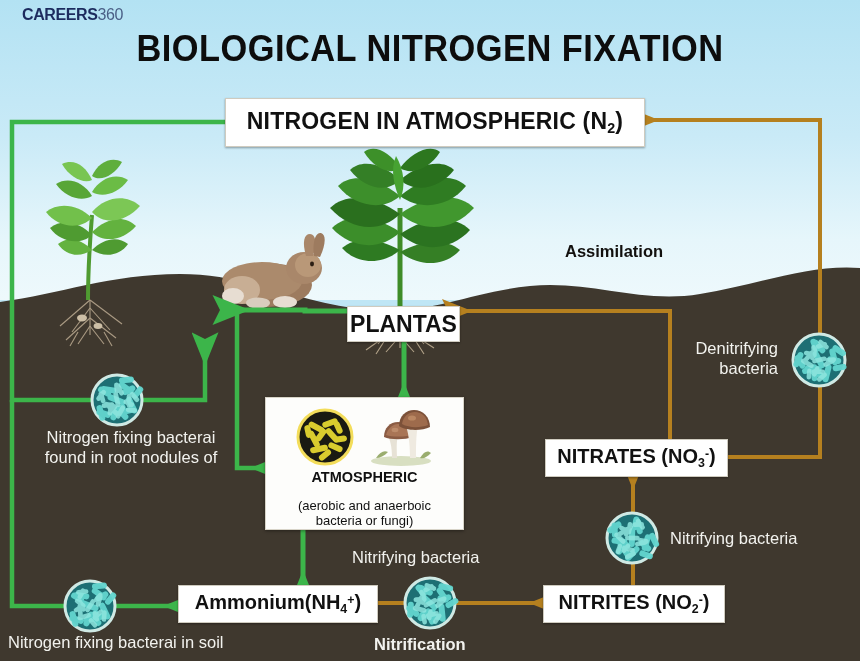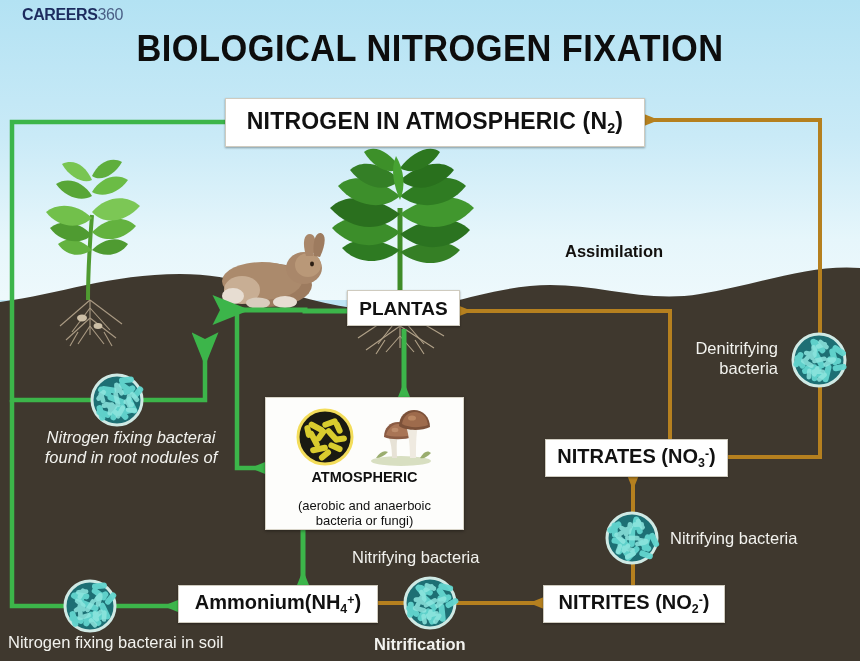--- a/index.html
+++ b/index.html
@@ -38,40 +38,40 @@
     position:absolute;background:#ffffff;border:1px solid #cfcbbf;
     box-shadow:0 1px 2px rgba(0,0,0,.35);
     display:flex;align-items:center;justify-content:center;
     color:#111;font-weight:bold;line-height:1;
     text-align:center;
   }
   .box sub{font-size:.62em;vertical-align:-0.30em;}
   .box sup{font-size:.62em;vertical-align:0.42em;}
 
   #atmos{left:225px;top:98px;width:418px;height:47px;font-size:23px;letter-spacing:.2px;}
-  #plantas{left:347px;top:290px;width:111px;height:34px;font-size:19px;}
+  #plantas{left:347px;top:306px;width:111px;height:34px;font-size:23px;}
   #nitrates{left:545px;top:439px;width:181px;height:36px;font-size:20px;
      font-family:"Liberation Sans Narrow","Liberation Sans",sans-serif;}
   #nitrites{left:543px;top:585px;width:180px;height:36px;font-size:20px;
      font-family:"Liberation Sans Narrow","Liberation Sans",sans-serif;}
   #ammonium{left:178px;top:585px;width:198px;height:36px;font-size:20px;}
 
   
   #decomposers{
     position:absolute;left:265px;top:397px;width:197px;height:131px;
     background:#fdfdfb;border:1px solid #d8d4c8;box-shadow:0 1px 3px rgba(0,0,0,.4);
     display:flex;flex-direction:column;align-items:center;
   }
   #decomposers .imgs{display:flex;align-items:flex-end;gap:14px;height:62px;margin-top:6px;}
   #decomposers .dtitle{font-size:14.5px;font-weight:bold;color:#111;margin-top:3px;}
   #decomposers .dsub{font-size:13px;color:#111;line-height:1.12;text-align:center;margin-top:14px;}
 
   
   .soiltext{position:absolute;color:#f2f2ee;font-size:16.5px;line-height:1.2;}
-  #lbl-nodules{left:26px;top:428px;width:210px;text-align:center;font-style:italic;}
+  #lbl-nodules{left:26px;top:428px;width:210px;text-align:center;}
   #lbl-soilbact{left:8px;top:633px;width:260px;text-align:left;}
   #lbl-denit{left:658px;top:339px;width:120px;text-align:right;}
   #lbl-nitr-right{left:670px;top:529px;width:175px;text-align:left;}
   #lbl-nitr-mid{left:352px;top:548px;width:160px;text-align:left;}
   #lbl-assim{left:565px;top:242px;color:#12100e;font-weight:bold;font-size:16.5px;}
   #lbl-nitrification{left:374px;top:635px;color:#f2f2ee;font-weight:bold;font-size:16.5px;}
 
   
   .layer{position:absolute;left:0;top:0;width:860px;height:661px;pointer-events:none;}
 </style>

